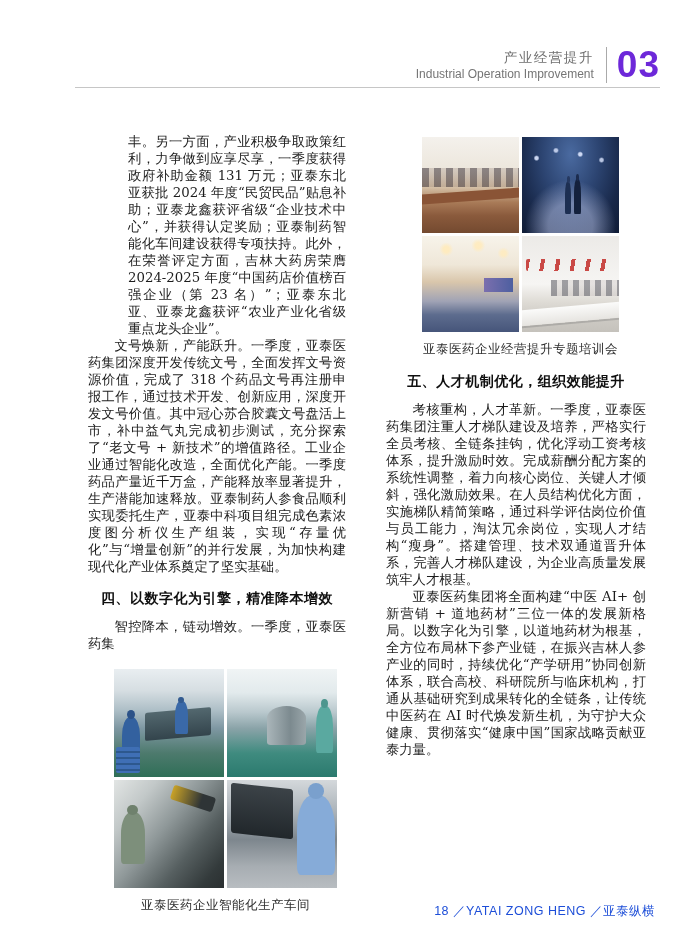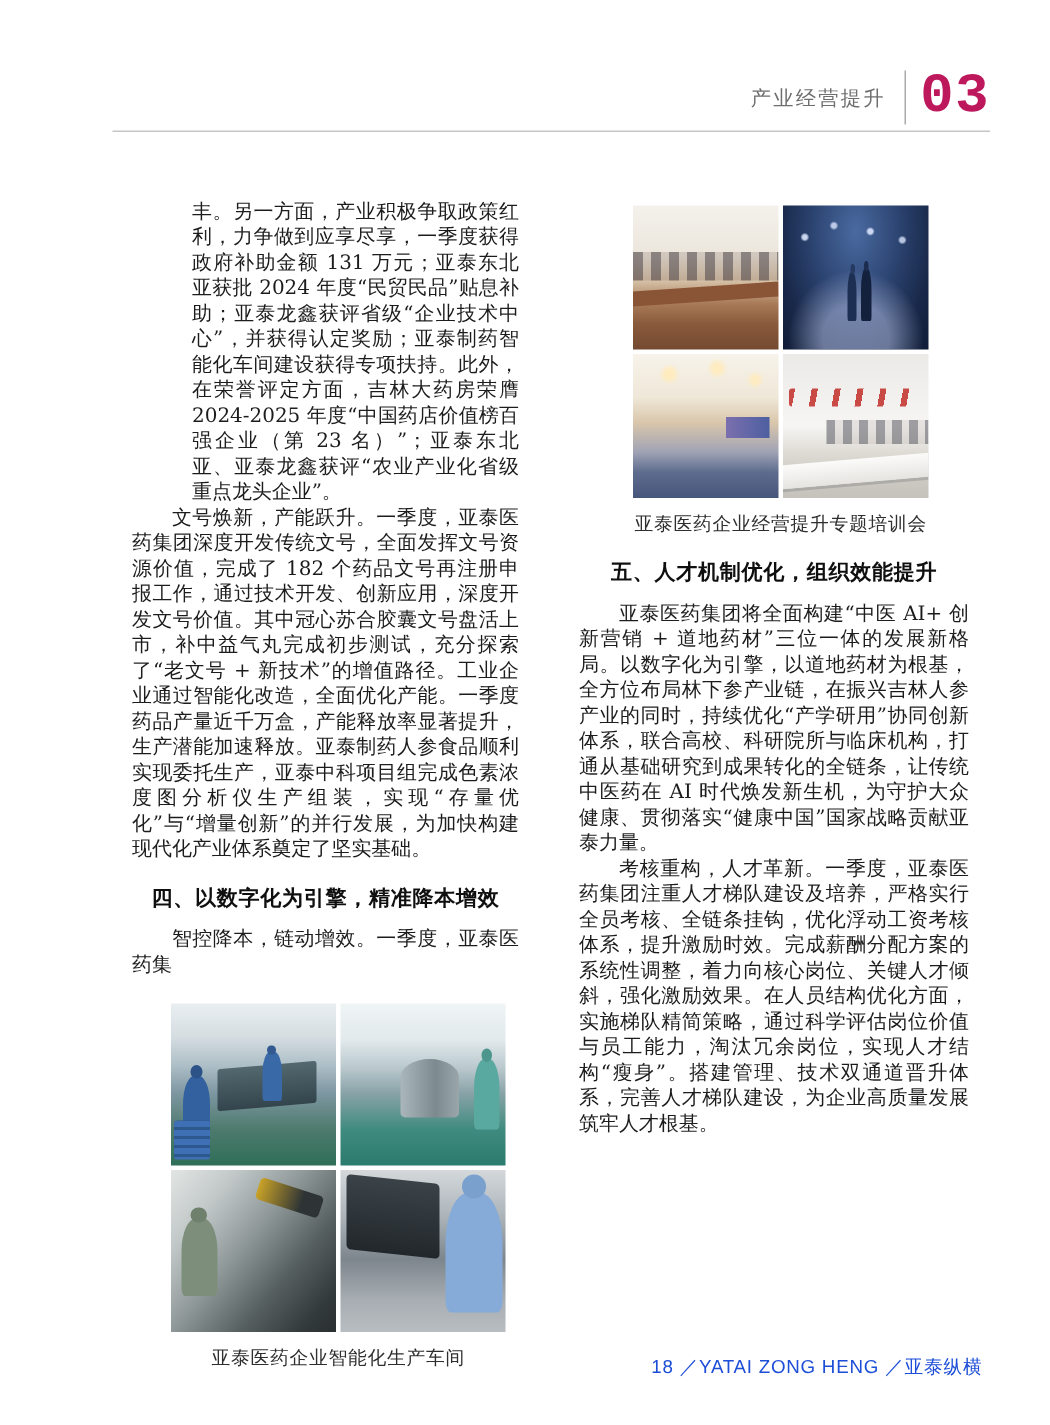--- a/index.html
+++ b/index.html
@@ -13,21 +13,21 @@
   
   .header-right {
     position:absolute; top:46px; right:40px;
     display:flex; align-items:center;
     font-family:"Liberation Sans","DejaVu Sans",sans-serif;
   }
   .header-titles { text-align:right; padding-right:12px;margin-left:11px; }
   .title-zh { font-size:13.5px; color:#6e6e6e; letter-spacing:1.5px; line-height:17px; }
   .title-en { font-size:12px; color:#757575; line-height:16px; }
   .header-divider { width:1px; height:36px; background:#aaaaaa; }
-  .header-num { font-size:37px; color:#be185d; font-weight:600; letter-spacing:1px; padding-left:10px; line-height:38px;font-family:Liberation Mono, monospace; }
+  .header-num { font-size:37px; color:#6d28d9; font-weight:600; letter-spacing:1px; padding-left:10px; line-height:38px; }
   .header-rule { position:absolute; top:87px; left:75px; right:40px; height:1px; background:#c6c6c6; }
 
   
   .col { position:absolute; }
   .col-left  { left:88px;  top:133px; width:258px; }
   .col-right { left:386px; top:130px; width:260px; }
 
   .body-text {
     font-size:13.3px; line-height:17px; text-align:justify;
     margin:0; text-indent:2em; color:#1c1c1c;
@@ -111,29 +111,30 @@
   }
 </style>
 </head>
 <body>
 
 <div class="page">
 
   <div class="header-right">
     <div class="header-titles">
       <div class="title-zh">产业经营提升</div>
+      <div class="title-en">Industrial Operation Improvement</div>
     </div>
     <div class="header-divider"></div>
     <div class="header-num">03</div>
   </div>
   <div class="header-rule"></div>
 
   <div class="col col-left">
     <p class="body-text no-indent">丰。另一方面，产业积极争取政策红利，力争做到应享尽享，一季度获得政府补助金额 131 万元；亚泰东北亚获批 2024 年度“民贸民品”贴息补助；亚泰龙鑫获评省级“企业技术中心”，并获得认定奖励；亚泰制药智能化车间建设获得专项扶持。此外，在荣誉评定方面，吉林大药房荣膺 2024-2025 年度“中国药店价值榜百强企业（第 23 名）”；亚泰东北亚、亚泰龙鑫获评“农业产业化省级重点龙头企业”。</p>
-    <p class="body-text">文号焕新，产能跃升。一季度，亚泰医药集团深度开发传统文号，全面发挥文号资源价值，完成了 182 个药品文号再注册申报工作，通过技术开发、创新应用，深度开发文号价值。其中冠心苏合胶囊文号盘活上市，补中益气丸完成初步测试，充分探索了“老文号 + 新技术”的增值路径。工业企业通过智能化改造，全面优化产能。一季度药品产量近千万盒，产能释放率显著提升，生产潜能加速释放。亚泰制药人参食品顺利实现委托生产，亚泰中科项目组完成色素浓度图分析仪生产组装，实现“存量优化”与“增量创新”的并行发展，为加快构建现代化产业体系奠定了坚实基础。</p>
+    <p class="body-text">文号焕新，产能跃升。一季度，亚泰医药集团深度开发传统文号，全面发挥文号资源价值，完成了 318 个药品文号再注册申报工作，通过技术开发、创新应用，深度开发文号价值。其中冠心苏合胶囊文号盘活上市，补中益气丸完成初步测试，充分探索了“老文号 + 新技术”的增值路径。工业企业通过智能化改造，全面优化产能。一季度药品产量近千万盒，产能释放率显著提升，生产潜能加速释放。亚泰制药人参食品顺利实现委托生产，亚泰中科项目组完成色素浓度图分析仪生产组装，实现“存量优化”与“增量创新”的并行发展，为加快构建现代化产业体系奠定了坚实基础。</p>
     <h3 class="sec-heading">四、以数字化为引擎，精准降本增效</h3>
     <p class="body-text">智控降本，链动增效。一季度，亚泰医药集</p>
 
     <figure class="photo-block">
       <div class="grid-2x2">
         <div class="ph p-l1">
           <div class="mach"></div>
           <div class="person w1"></div>
           <div class="person w2"></div>
           <div class="crate"></div>
@@ -174,21 +175,21 @@
         <div class="ph p-r4">
           <div class="garland"></div>
           <div class="crowd"></div>
           <div class="tables"></div>
         </div>
       </div>
       <figcaption>亚泰医药企业经营提升专题培训会</figcaption>
     </figure>
 
     <h3 class="sec-heading">五、人才机制优化，组织效能提升</h3>
+    <p class="body-text">考核重构，人才革新。一季度，亚泰医药集团注重人才梯队建设及培养，严格实行全员考核、全链条挂钩，优化浮动工资考核体系，提升激励时效。完成薪酬分配方案的系统性调整，着力向核心岗位、关键人才倾斜，强化激励效果。在人员结构优化方面，实施梯队精简策略，通过科学评估岗位价值与员工能力，淘汰冗余岗位，实现人才结构“瘦身”。搭建管理、技术双通道晋升体系，完善人才梯队建设，为企业高质量发展筑牢人才根基。</p>
     <p class="body-text">亚泰医药集团将全面构建“中医 AI+ 创新营销 + 道地药材”三位一体的发展新格局。以数字化为引擎，以道地药材为根基，全方位布局林下参产业链，在振兴吉林人参产业的同时，持续优化“产学研用”协同创新体系，联合高校、科研院所与临床机构，打通从基础研究到成果转化的全链条，让传统中医药在 AI 时代焕发新生机，为守护大众健康、贯彻落实“健康中国”国家战略贡献亚泰力量。</p>
-    <p class="body-text">考核重构，人才革新。一季度，亚泰医药集团注重人才梯队建设及培养，严格实行全员考核、全链条挂钩，优化浮动工资考核体系，提升激励时效。完成薪酬分配方案的系统性调整，着力向核心岗位、关键人才倾斜，强化激励效果。在人员结构优化方面，实施梯队精简策略，通过科学评估岗位价值与员工能力，淘汰冗余岗位，实现人才结构“瘦身”。搭建管理、技术双通道晋升体系，完善人才梯队建设，为企业高质量发展筑牢人才根基。</p>
   </div>
 
   <div class="footer">
     <span>18 ／YATAI ZONG HENG ／亚泰纵横</span>
   </div>
 
 </div>
 
 </body></html>

